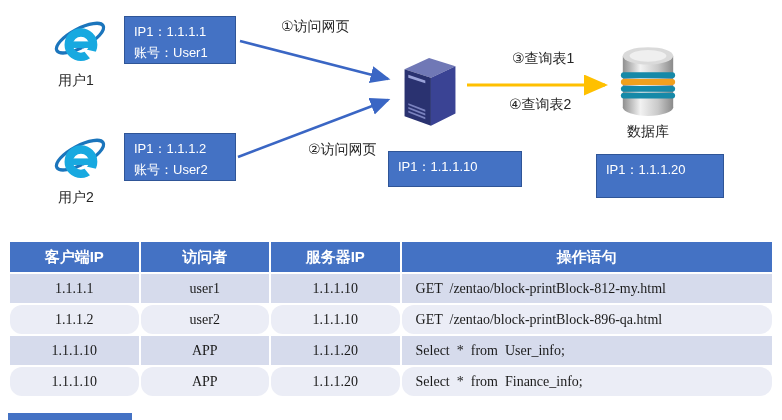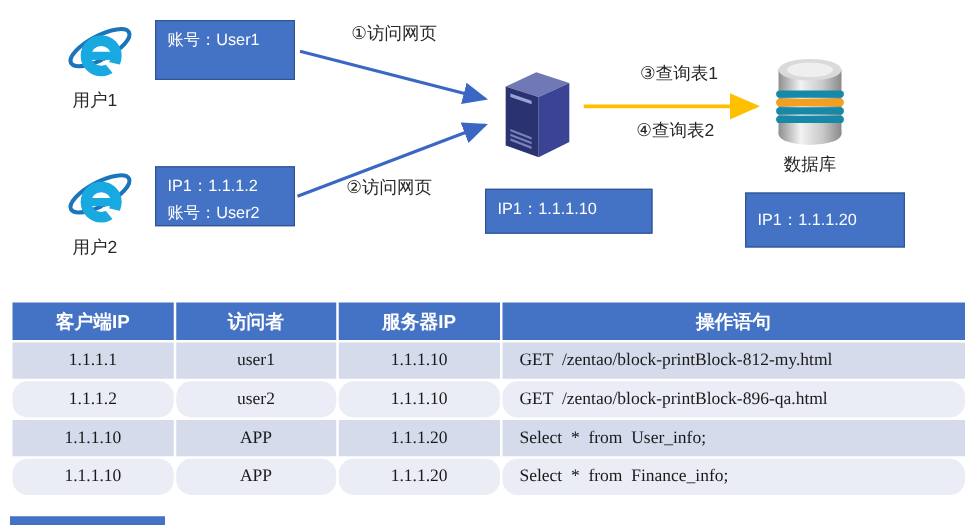--- a/index.html
+++ b/index.html
@@ -2,21 +2,21 @@
 <html><head>
 <meta charset="utf-8">
 <style>
   html,body{margin:0;padding:0;background:#fff;}
   .stage{position:relative;width:782px;height:420px;background:#ffffff;overflow:hidden;
          font-family:"Liberation Sans","DejaVu Sans",sans-serif;}
 
   
   .infobox{position:absolute;background:#4472C4;border:1px solid #2F5597;color:#ffffff;
            font-size:13px;line-height:1.6;padding:5px 9px;box-sizing:border-box;}
-  .infobox.single{display:flex;align-items:center;}
+  .infobox.single{display:flex;}
 
   .node-label{position:absolute;color:#262626;font-size:14px;text-align:center;}
   .arrow-label{position:absolute;color:#262626;font-size:14px;white-space:nowrap;}
 
   .icon-abs{position:absolute;}
 
   
   .log-table{position:absolute;left:8px;top:240px;width:766px;
              border-collapse:separate;border-spacing:2px;table-layout:fixed;}
   .log-table th{background:#4472C4;color:#ffffff;font-weight:bold;font-size:15px;
@@ -98,25 +98,26 @@
       <marker id="myellow" markerWidth="9" markerHeight="8" refX="7" refY="3.5" orient="auto">
         <path d="M0 0 L8 3.5 L0 7 Z" fill="#FFC000"></path>
       </marker>
     </defs>
     <line x1="240" y1="41" x2="388" y2="79" stroke="#3A66C4" stroke-width="2.5" marker-end="url(#mblue)"></line>
     <line x1="238" y1="157" x2="388" y2="100" stroke="#3A66C4" stroke-width="2.5" marker-end="url(#mblue)"></line>
     <line x1="467" y1="85" x2="605" y2="85" stroke="#FFC000" stroke-width="3" marker-end="url(#myellow)"></line>
   </svg>
 
   <div class="arrow-label" style="left:281px;top:18px;">①访问网页</div>
-  <div class="arrow-label" style="left:277px;top:141px;text-align:right;">②访问网页</div>
+  <div class="arrow-label" style="left:308px;top:141px;text-align:right;">②访问网页</div>
   <div class="arrow-label" style="left:512px;top:50px;">③查询表1</div>
   <div class="arrow-label" style="left:509px;top:96px;">④查询表2</div>
 
   <div class="infobox" style="left:124px;top:16px;width:112px;height:48px;">
+    <div>IP1：1.1.1.1</div>
     <div>账号：User1</div>
   </div>
   <div class="infobox" style="left:124px;top:133px;width:112px;height:48px;">
     <div>IP1：1.1.1.2</div>
     <div>账号：User2</div>
   </div>
   <div class="infobox" style="left:388px;top:151px;width:134px;height:36px;">
     <div>IP1：1.1.1.10</div>
   </div>
   <div class="infobox single" style="left:596px;top:154px;width:128px;height:44px;">

